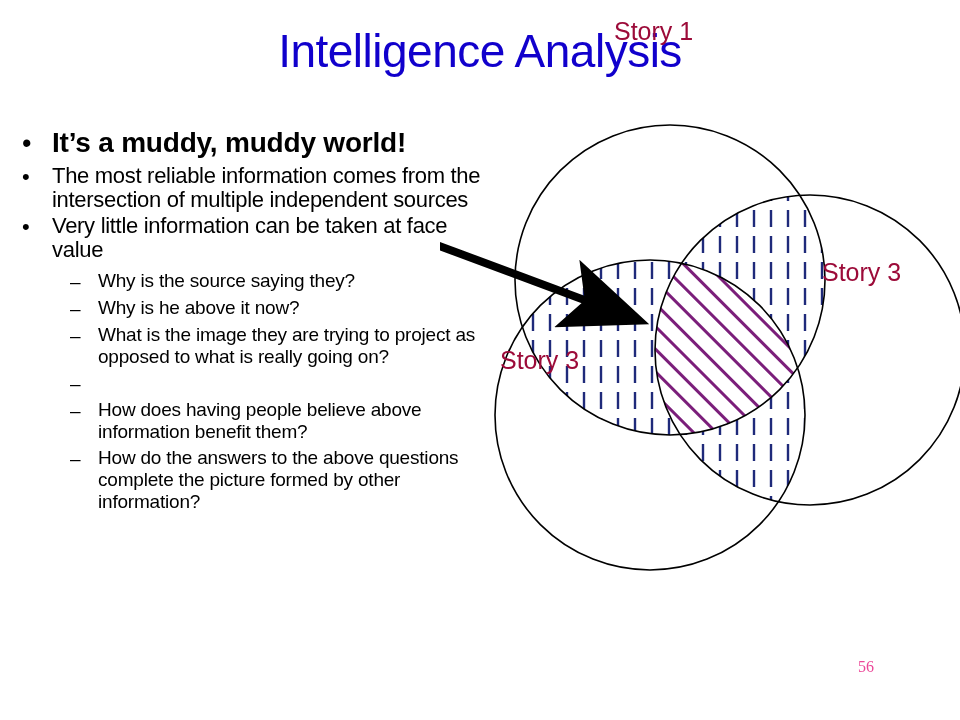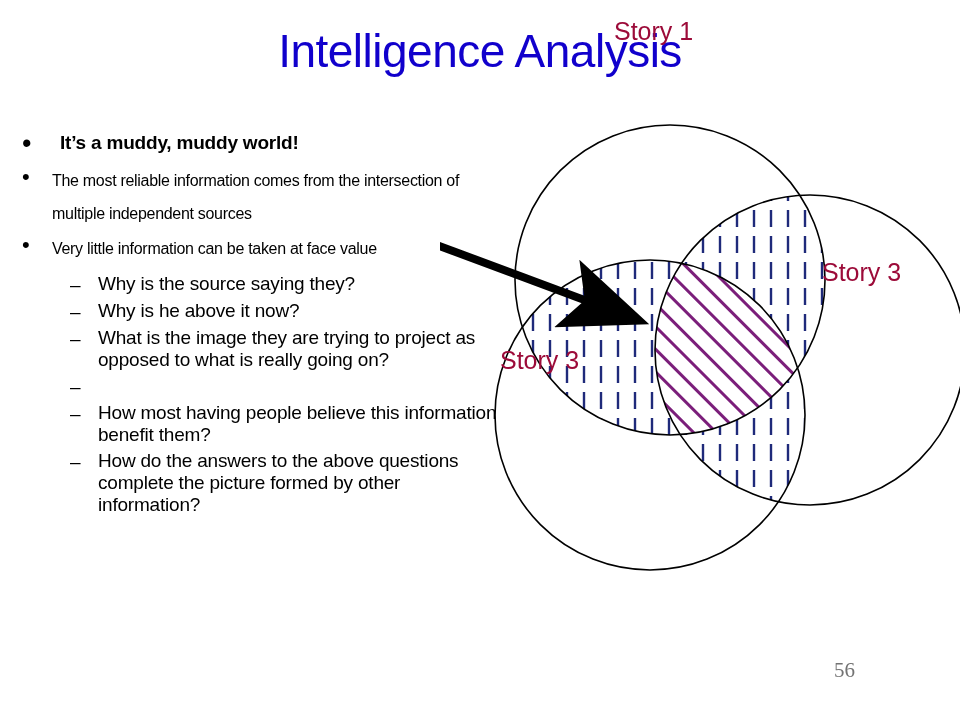--- a/index.html
+++ b/index.html
@@ -54,39 +54,38 @@
   
   .lvl1-lead {
     margin-bottom: 6px;
   }
   .lvl1-lead .bullet-mark {
     width: 30px;
     font-size: 27px;
     line-height: 30px;
   }
   .lvl1-lead .bullet-text {
-    font-size: 19px;
+    font-size: 28px;
     line-height: 30px;
     font-weight: bold;
     letter-spacing: -0.2px;
-    margin-left: 8px;
   }
 
   
   .lvl1 {
     margin-bottom: 2px;
   }
   .lvl1 .bullet-mark {
     width: 30px;
     font-size: 22px;
     line-height: 25px;
   }
   .lvl1 .bullet-text {
-    font-size: 16px;
-    line-height: 33px;
+    font-size: 22px;
+    line-height: 24px;
     letter-spacing: -0.3px;
   }
 
   
   #sub-list {
     margin-top: 8px;
     margin-left: 48px;
     width: 430px;
   }
   .lvl2 {
@@ -114,25 +113,25 @@
 
   .venn-label {
     font-family: "Liberation Sans", sans-serif;
     font-size: 25px;
     fill: #9c0b39;
   }
 
   
   #page-number {
     position: absolute;
-    left: 834px;
+    left: 858px;
     top: 658px;
     font-family: "Liberation Serif", serif;
-    font-size: 21px;
-    color: #737373;
+    font-size: 16px;
+    color: #ec4899;
   }
 </style>
 </head>
 <body>
 
 <div id="slide-title">Intelligence Analysis</div>
 
 <div id="body-content">
 
   <div class="bullet-row lvl1-lead">
@@ -166,21 +165,21 @@
       <span class="bullet-mark">–</span>
       <span class="bullet-text">What is the image they are trying to project as opposed to what is really going on?</span>
     </div>
 
     <div class="bullet-row lvl2">
       <span class="bullet-mark">–</span>
     </div>
 
     <div class="bullet-row lvl2">
       <span class="bullet-mark">–</span>
-      <span class="bullet-text">How most having people believe this information benefit them?</span>
+      <span class="bullet-text">How does having people believe above information benefit them?</span>
     </div>
 
     <div class="bullet-row lvl2">
       <span class="bullet-mark">–</span>
       <span class="bullet-text">How do the answers to the above questions complete the picture formed by other information?</span>
     </div>
 
   </div>
 </div>
 

